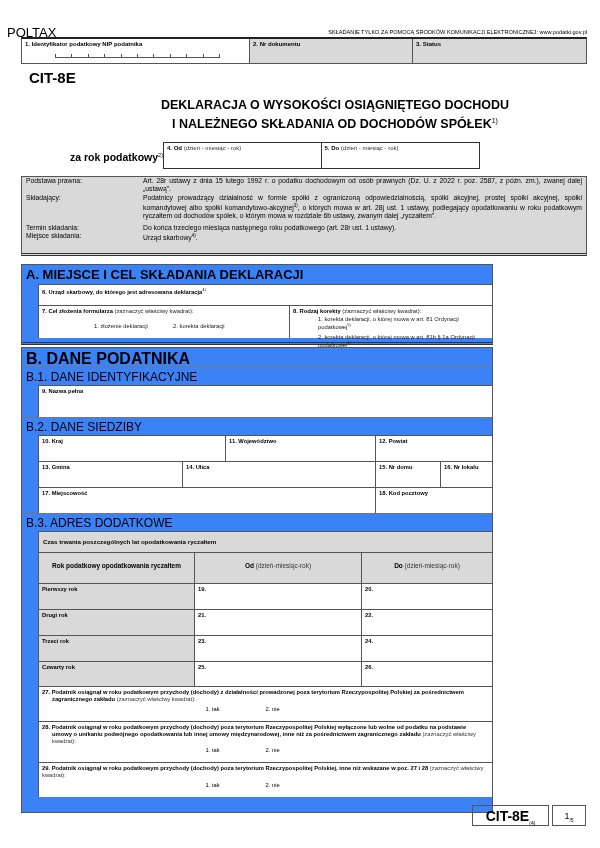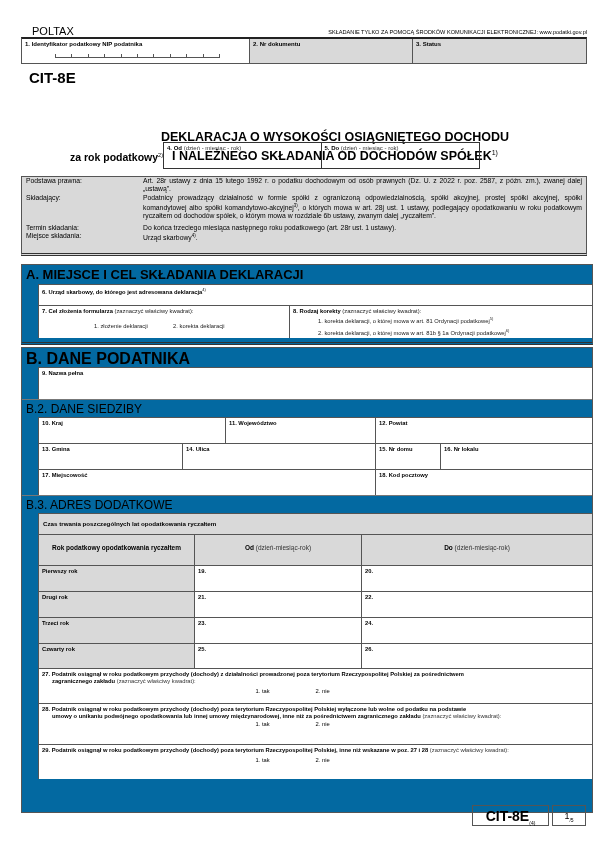--- a/index.html
+++ b/index.html
@@ -2,53 +2,53 @@
 <html><head>
 <meta charset="utf-8">
 <style>
   * { box-sizing: border-box; margin: 0; padding: 0; }
   html, body { width: 600px; height: 848px; background: #ffffff; overflow: hidden; }
   body { font-family: "Liberation Sans", sans-serif; color: #000; position: relative; }
 
   .abs { position: absolute; }
 
   
-  .poltax { left: 32px; top: 25px; font-size: 11px; }
+  .poltax { left: 7px; top: 25px; font-size: 13px; }
   .notice { right: 13px; top: 29px; font-size: 5.6px; letter-spacing: 0; }
   .topbox { left: 21px; top: 37px; width: 566px; height: 27px; border: 1px solid #555; border-top: 2px solid #222; display: flex; }
   .topbox .cell { border-right: 1px solid #555; padding: 2px 3px; font-size: 6px; font-weight: bold; position: relative; }
   .topbox .cell:last-child { border-right: none; }
   .topbox .c1 { width: 228px; background: #fff; }
   .topbox .c2 { width: 163px; background: #d9d9d9; }
   .topbox .c3 { flex: 1; background: #d9d9d9; }
   .nip-ticks { position: absolute; left: 33px; bottom: 5px; width: 165px; height: 4px; border-bottom: 1px solid #555; display: flex; }
   .nip-ticks span { flex: 1; border-left: 1px solid #555; }
   .nip-ticks span:last-child { border-right: 1px solid #555; }
 
   .formcode { left: 29px; top: 69px; font-size: 15px; font-weight: bold; }
-  .title { left: 0; width: 600px; top: 98px; text-align: center; font-size: 12.5px; font-weight: bold; line-height: 15px; padding-left: 70px; margin-top: 32px; }
+  .title { left: 0; width: 600px; top: 98px; text-align: center; font-size: 12.5px; font-weight: bold; line-height: 15px; padding-left: 70px; }
   .title sup { font-size: 7px; font-weight: normal; }
 
   .zarok { left: 70px; top: 151px; font-size: 10.5px; font-weight: bold; }
   .zarok sup { font-size: 5.5px; font-weight: normal; }
   .yearbox { left: 163px; top: 142px; width: 317px; height: 27px; border: 1px solid #333; display: flex; }
   .yearbox .cell { padding: 2px 3px; font-size: 6px; width: 50%; }
   .yearbox .cell:first-child { border-right: 1px solid #333; }
   .light { font-weight: normal; color: #333; }
   b { font-weight: bold; }
 
   
   .info { left: 21px; top: 176px; width: 566px; height: 80px; background: #d9d9d9; border: 1px solid #555; border-bottom: 3px double #333; font-size: 6.8px; line-height: 8.3px; }
   .info .row { display: flex; padding: 0 4px; }
   .info .lbl { width: 117px; flex-shrink: 0; }
   .info .val { flex: 1; text-align: justify; }
   .info sup { font-size: 4.5px; }
 
   
-  .section { left: 21px; width: 572px; background: #0369a1; border: 1px solid #555; }
+  .section { left: 21px; width: 472px; background: #3b82f6; border: 1px solid #555; }
   .sec-head { font-weight: bold; font-size: 16px; padding: 2px 4px; height: 19px; }
   .sec-sub { font-size: 12px; padding: 2px 4px; height: 18px; border-top: 1px solid #777; }
   .inner { margin-left: 16px; background: #fff; border-left: 1px solid #555; }
   .fld { font-size: 5.8px; font-weight: bold; padding: 2px 3px; border-top: 1px solid #555; position: relative; }
   .fld sup { font-size: 4px; font-weight: normal; }
   .grid { display: flex; border-top: 1px solid #555; }
   .grid .fld { border-top: none; border-right: 1px solid #555; }
   .grid .fld:last-child { border-right: none; }
   .opts { font-weight: normal; font-size: 5.8px; color: #222; }
 
@@ -159,20 +159,21 @@
         <div class="opts" style="padding-left:25px; margin-top:2px;"><span>1. korekta deklaracji, o której mowa w art. 81 Ordynacji podatkowej</span><sup>5)</sup></div>
         <div class="opts" style="padding-left:25px; margin-top:4px;"><span>2. korekta deklaracji, o której mowa w art. 81b § 1a Ordynacji podatkowej</span><sup>6)</sup></div>
       </div>
     </div>
   </div>
 </div>
 
 <div class="abs section" id="secB">
   <div class="sec-head">B. DANE PODATNIKA</div>
 
+  <div class="sec-sub">B.1. DANE IDENTYFIKACYJNE</div>
   <div class="inner">
     <div class="fld" style="height:32px;">9. Nazwa pełna</div>
   </div>
 
   <div class="sec-sub">B.2. DANE SIEDZIBY</div>
   <div class="inner">
     <div class="grid" style="height:26px;">
       <div class="fld" style="width:187px;">10. Kraj</div>
       <div class="fld" style="width:150px;">11. Województwo</div>
       <div class="fld" style="flex:1;">12. Powiat</div>

